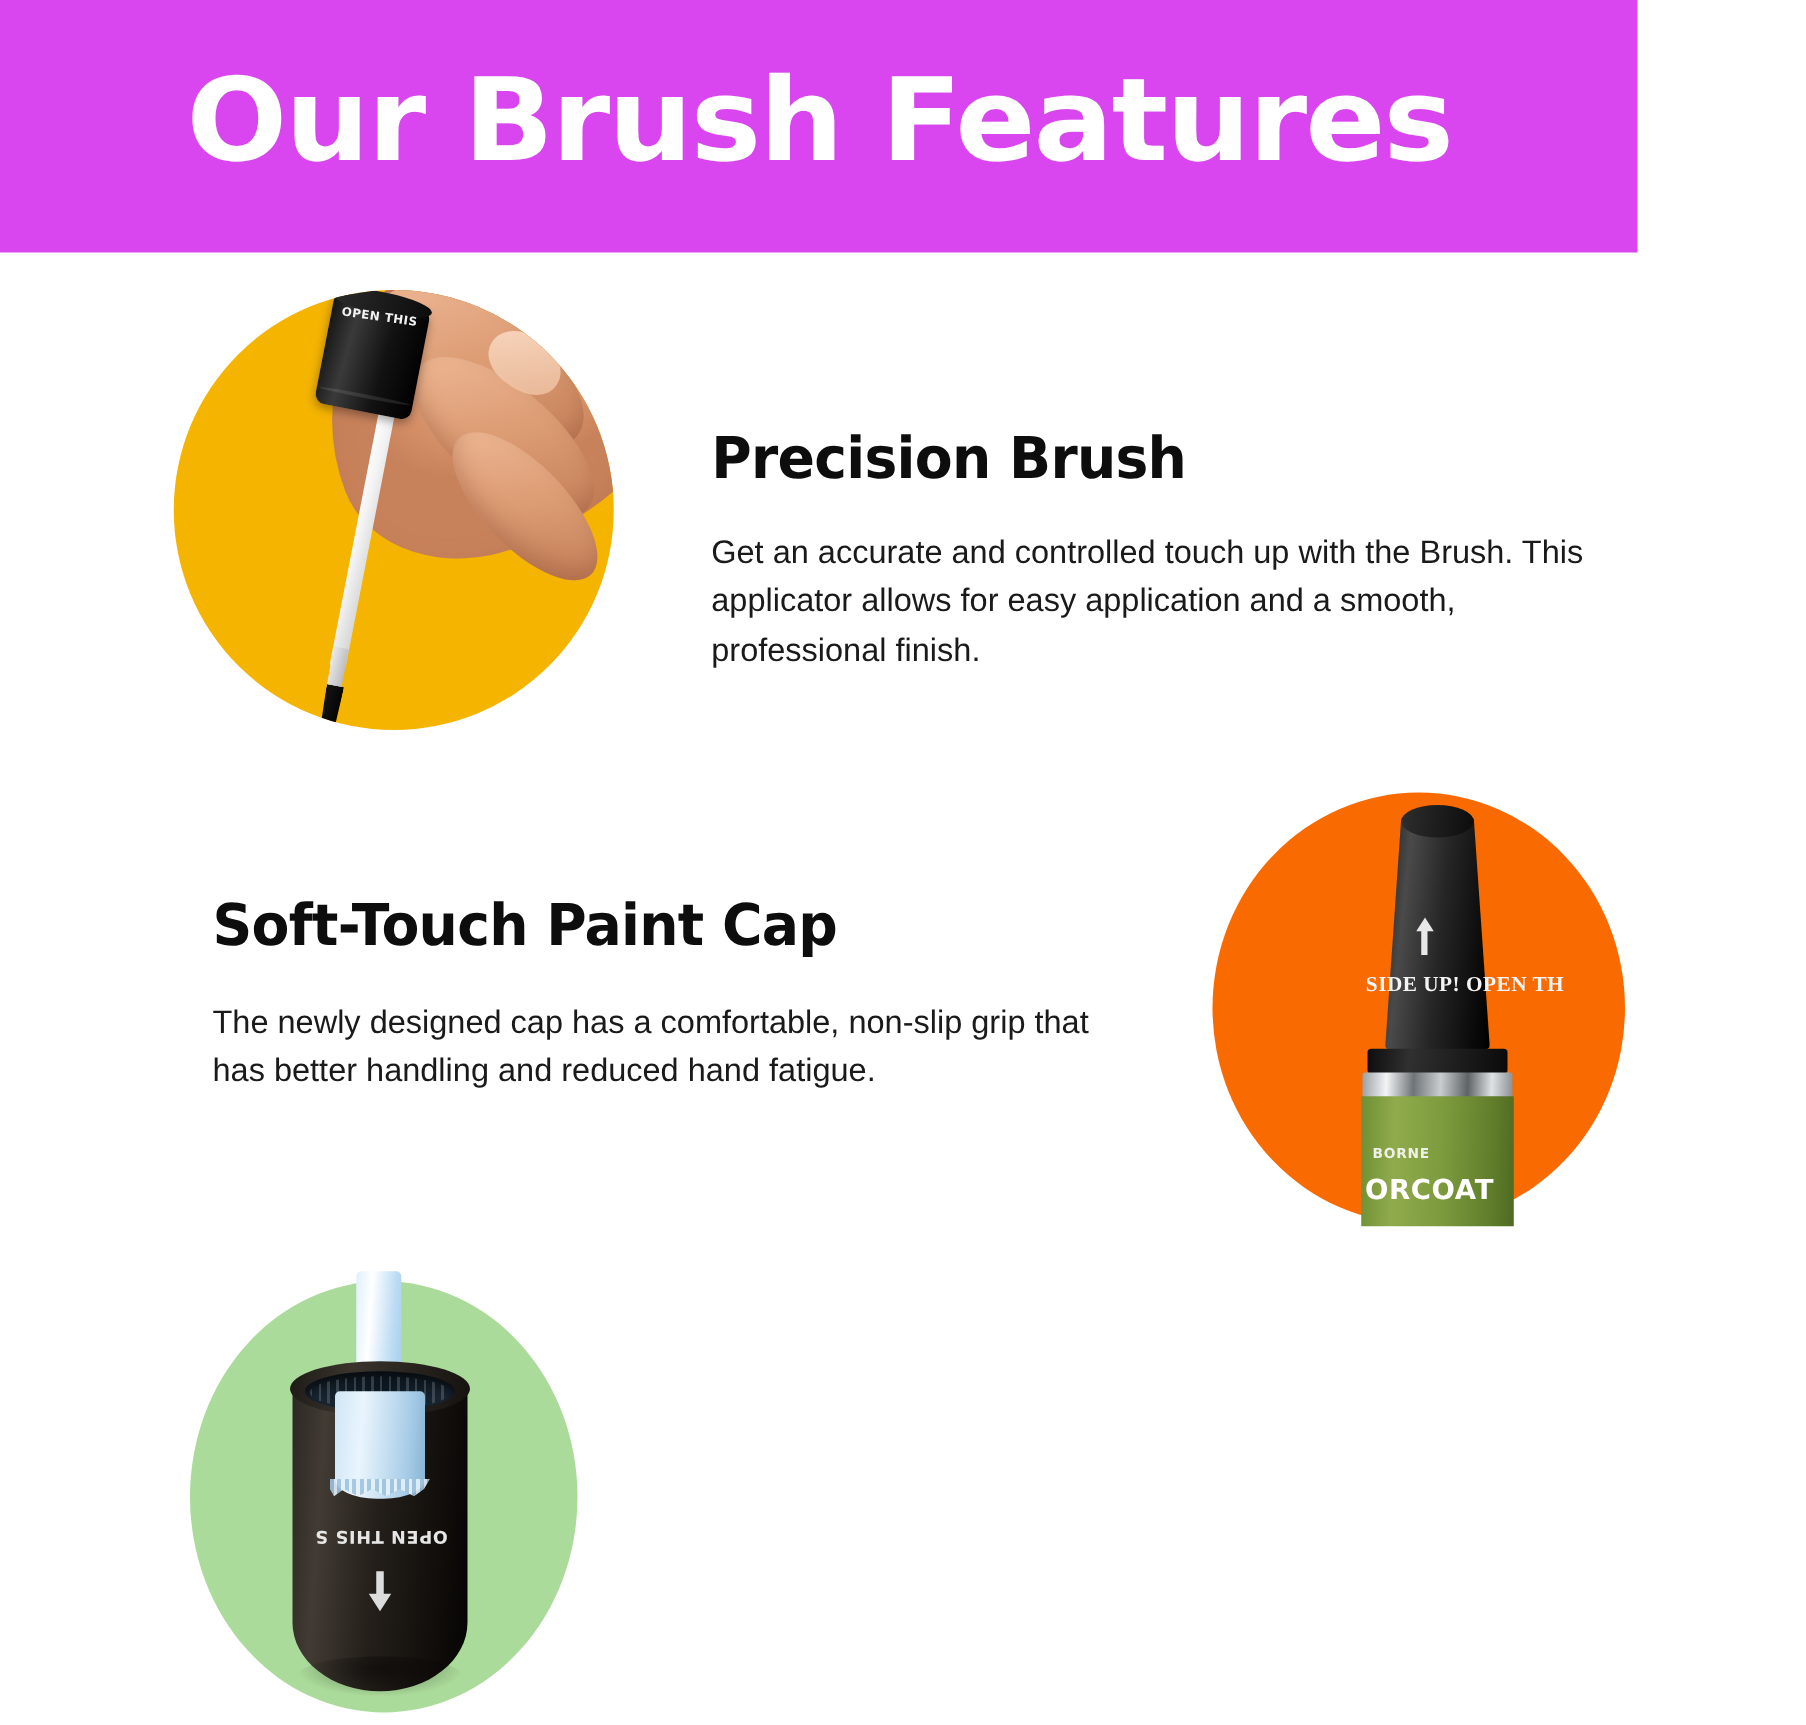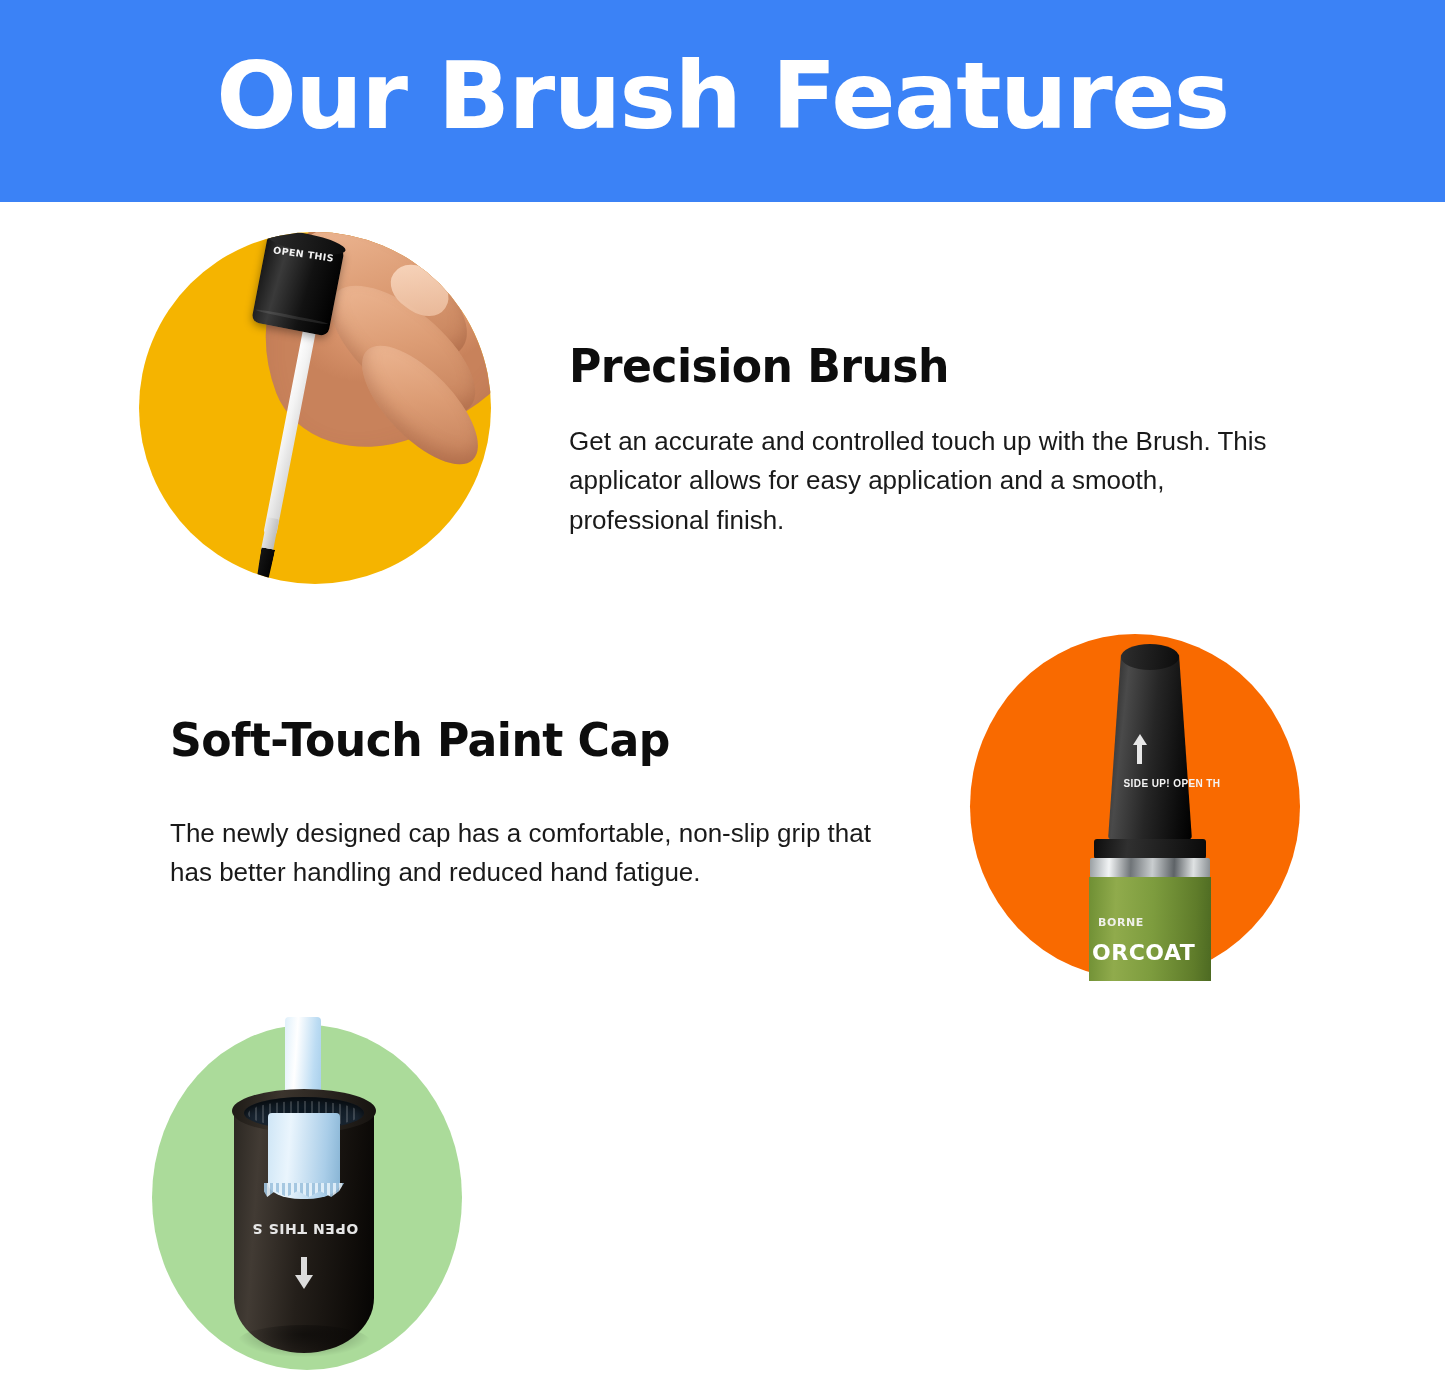--- a/index.html
+++ b/index.html
@@ -8,22 +8,22 @@
     background:#ffffff;
     font-family:"Liberation Sans", sans-serif;
     color:#1a1a1a;
     overflow:hidden;
     position:relative;
   }
 
   
   .banner {
     position:absolute; left:0; top:0;
-    width:1445px; height:202px;
-    background:#3b82f6;
+    width:1310px; height:202px;
+    background:#d946ef;
     display:flex; align-items:center; justify-content:center;
   }
   .banner-title {
     font-family:"DejaVu Sans", sans-serif;
     font-weight:bold;
     font-size:92px;
     letter-spacing:-1.5px;
     color:#ffffff;
     line-height:1;
     transform:scaleX(1.03);
@@ -79,21 +79,21 @@
     font-weight:400;
   }
 
   
   .feature-1 .media { margin-left:139px; }
   .feature-1 .copy  { margin-left:78px; margin-top:110px; max-width:730px; }
   .feature-1 .f-body { margin-top:30px; max-width:725px; }
 
   
   .feature-2 .copy  { margin-left:170px; margin-top:82px; max-width:740px; }
-  .feature-2 .f-body { margin-top:48px; max-width:730px; }
+  .feature-2 .f-body { margin-top:32px; max-width:730px; }
   .feature-2 .media { margin-left:68px; margin-top:0; }
 
   
   .feature-3 .media { margin-left:152px; }
   .feature-3 .copy  { margin-left:110px; margin-top:75px; max-width:700px; }
   .feature-3 .f-body { margin-top:30px; max-width:660px; }
 
   
   .pb-wrap { position:absolute; inset:0; overflow:hidden; border-radius:50%; }
 
@@ -213,22 +213,22 @@
   }
   .st-arrow::after {
     content:""; position:absolute;
     left:-2.5px; top:10px;
     width:5px; height:20px;
     background:#e8e8e8;
   }
   .st-cap-text {
     position:absolute; left:122px; top:144px;
     width:160px;
-    font-family:Liberation Sans, sans-serif;
-    font-weight:bold; font-size:10px;
+    font-family:Liberation Serif, serif;
+    font-weight:bold; font-size:17px;
     color:#f4f4f4; letter-spacing:.4px;
     white-space:nowrap;
     text-align:center;
   }
   .st-collar {
     position:absolute; left:124px; top:205px;
     width:112px; height:20px;
     background:linear-gradient(96deg,#0d0d0d,#303030 30%,#0a0a0a);
     border-radius:3px;
   }

